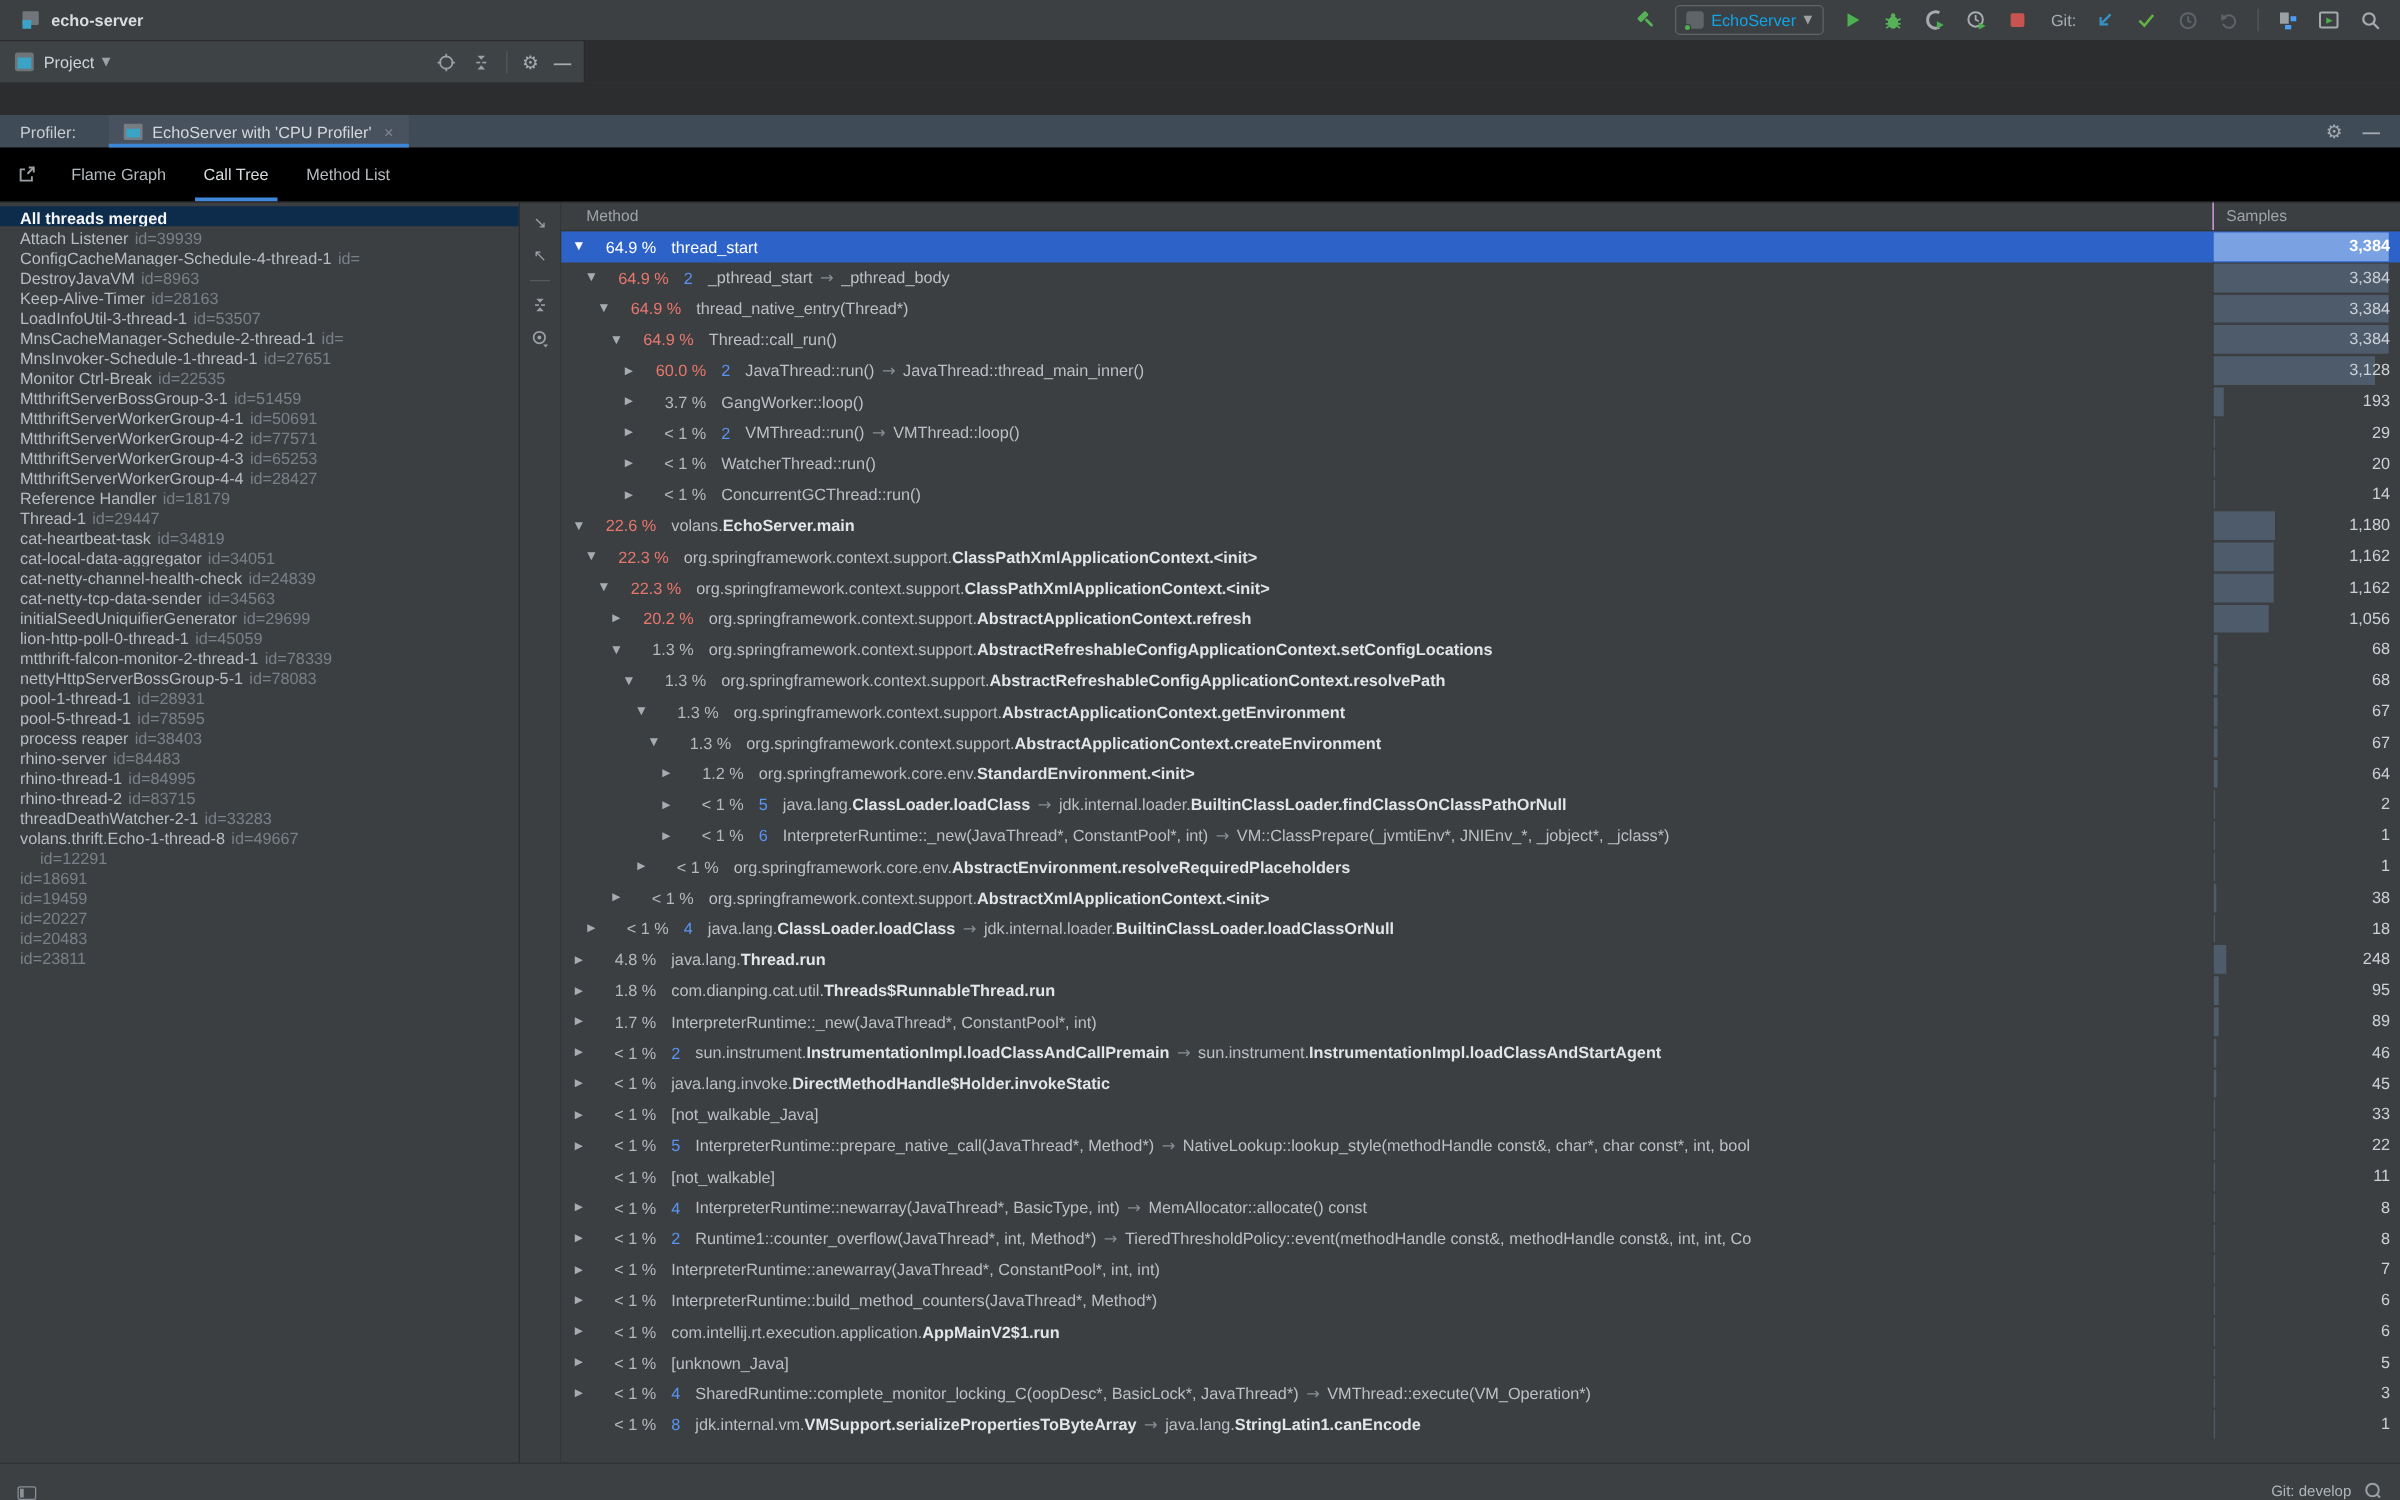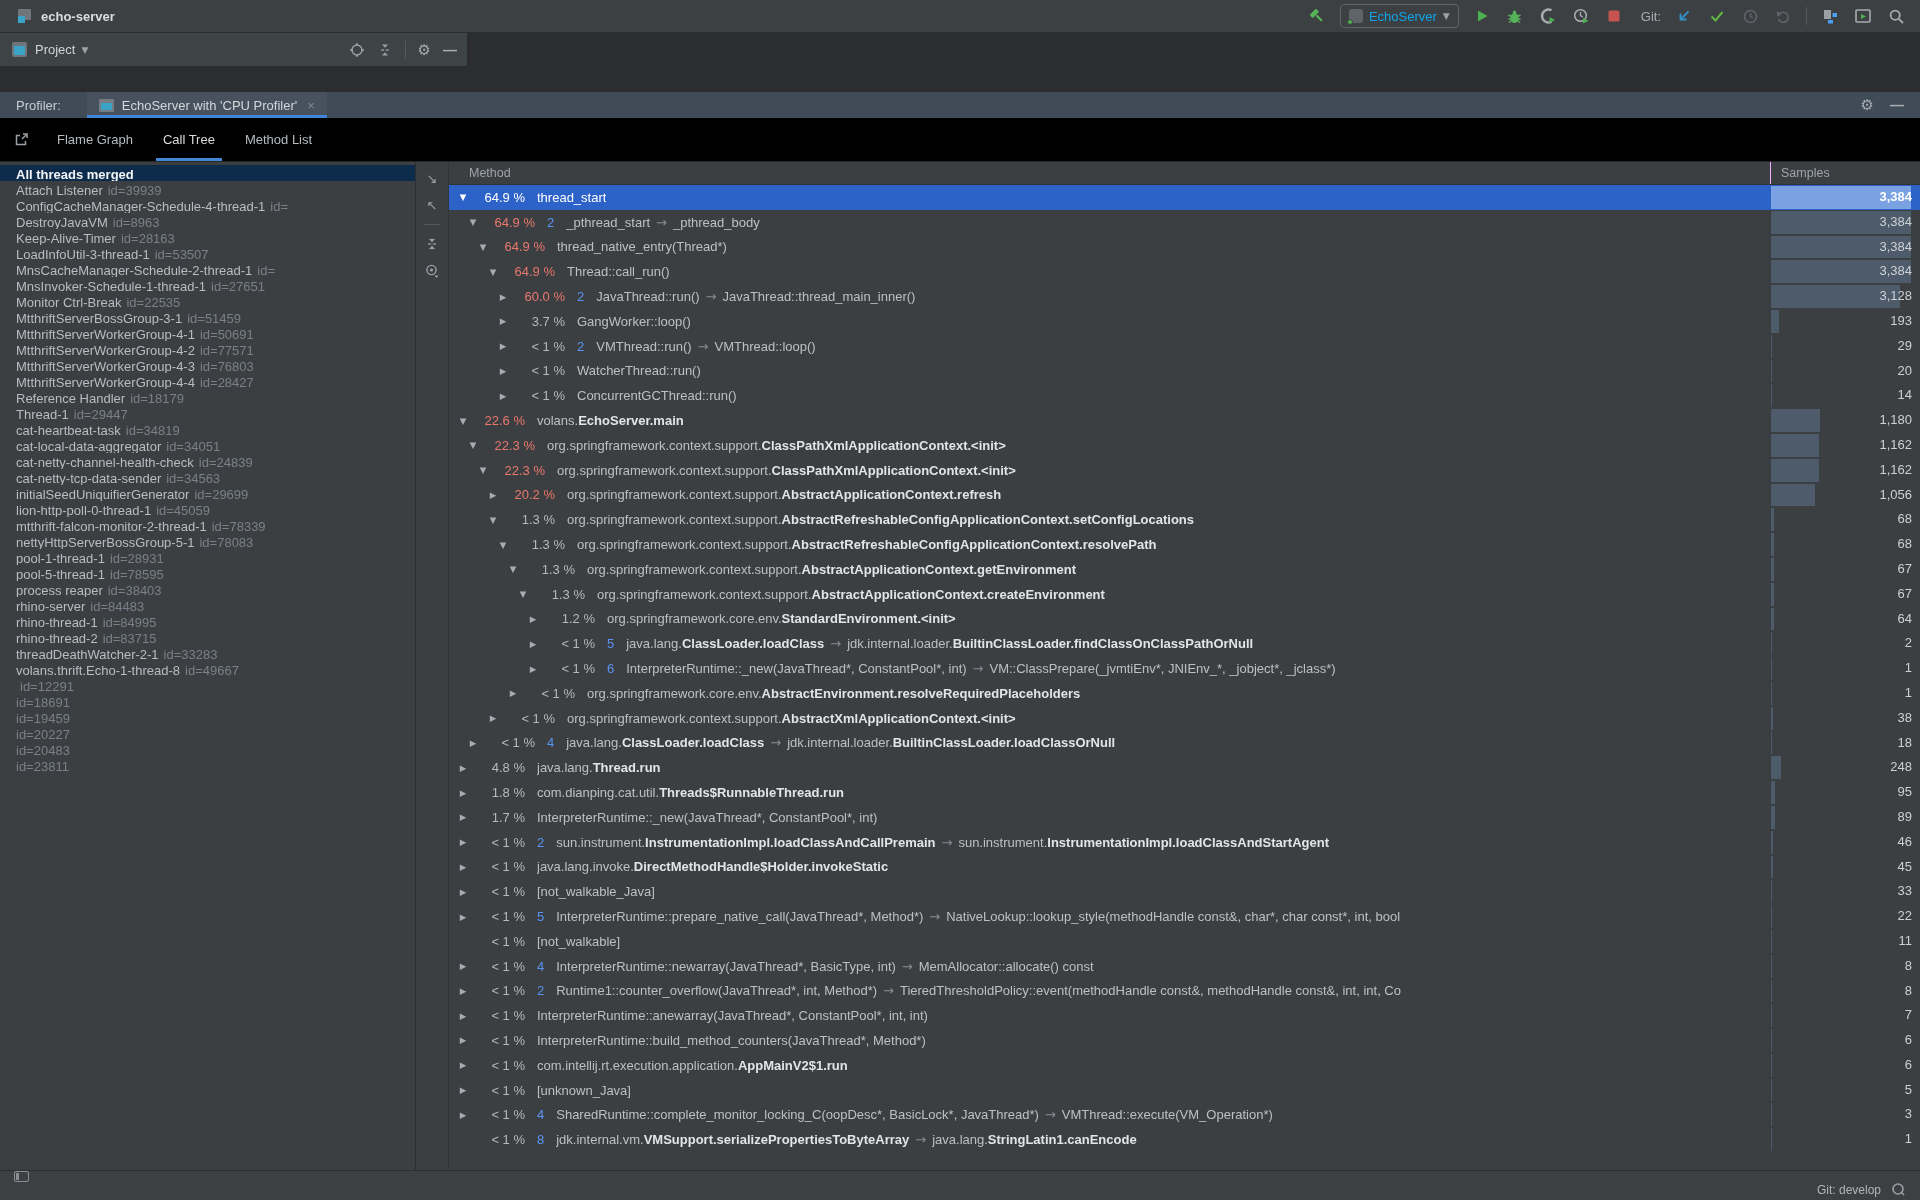--- a/index.html
+++ b/index.html
@@ -90,21 +90,21 @@
   .scell .bar { position:absolute; left:0; top:1px; bottom:1px; background:#4d5b6b; }
   .scell .sv { position:absolute; right:8px; top:0; line-height:24.8px; color:#ccd1d6; }
   .trow.sel { background:#2d63c8; }
   .trow.sel .arr, .trow.sel .pct, .trow.sel .cnt,
   .trow.sel .mtext .pl, .trow.sel .mtext .b, .trow.sel .mtext .ga { color:#ffffff; }
   .trow.sel .scell { border-left-color:#2d63c8; }
   .trow.sel .bar { background:#7aa2e3; }
   .trow.sel .sv { color:#ffffff; font-weight:bold; }
 
   
-  .status-bar { height:30px; background:#3d4043; border-top:1px solid #2c2e30; display:flex; align-items:flex-start; padding:0 14px; flex-shrink:0;flex-direction:column; }
+  .status-bar { height:30px; background:#3d4043; border-top:1px solid #2c2e30; display:flex; align-items:flex-end; padding:0 14px; flex-shrink:0; }
   .sb-tw { width:15px; height:11px; border:1px solid #8a9096; border-radius:2px; position:relative; }
   .sb-tw::after { content:""; position:absolute; left:1px; top:1px; bottom:1px; width:3px; background:#8a9096; }
   .sb-right { margin-left:auto; display:flex; align-items:center; gap:10px; }
   .sb-git { font-size:12px; color:#b0b5ba; }
 
   svg { display:block; }
 </style>
 </head>
 <body>
 
@@ -288,41 +288,41 @@
         <div class="titem"><span class="tn">ConfigCacheManager-Schedule-4-thread-1</span><span class="tid">id=</span></div>
         <div class="titem"><span class="tn">DestroyJavaVM</span><span class="tid">id=8963</span></div>
         <div class="titem"><span class="tn">Keep-Alive-Timer</span><span class="tid">id=28163</span></div>
         <div class="titem"><span class="tn">LoadInfoUtil-3-thread-1</span><span class="tid">id=53507</span></div>
         <div class="titem"><span class="tn">MnsCacheManager-Schedule-2-thread-1</span><span class="tid">id=</span></div>
         <div class="titem"><span class="tn">MnsInvoker-Schedule-1-thread-1</span><span class="tid">id=27651</span></div>
         <div class="titem"><span class="tn">Monitor Ctrl-Break</span><span class="tid">id=22535</span></div>
         <div class="titem"><span class="tn">MtthriftServerBossGroup-3-1</span><span class="tid">id=51459</span></div>
         <div class="titem"><span class="tn">MtthriftServerWorkerGroup-4-1</span><span class="tid">id=50691</span></div>
         <div class="titem"><span class="tn">MtthriftServerWorkerGroup-4-2</span><span class="tid">id=77571</span></div>
-        <div class="titem"><span class="tn">MtthriftServerWorkerGroup-4-3</span><span class="tid">id=76803</span></div>
+        <div class="titem"><span class="tn">MtthriftServerWorkerGroup-4-3</span><span class="tid">id=65253</span></div>
         <div class="titem"><span class="tn">MtthriftServerWorkerGroup-4-4</span><span class="tid">id=28427</span></div>
         <div class="titem"><span class="tn">Reference Handler</span><span class="tid">id=18179</span></div>
         <div class="titem"><span class="tn">Thread-1</span><span class="tid">id=29447</span></div>
         <div class="titem"><span class="tn">cat-heartbeat-task</span><span class="tid">id=34819</span></div>
         <div class="titem"><span class="tn">cat-local-data-aggregator</span><span class="tid">id=34051</span></div>
         <div class="titem"><span class="tn">cat-netty-channel-health-check</span><span class="tid">id=24839</span></div>
         <div class="titem"><span class="tn">cat-netty-tcp-data-sender</span><span class="tid">id=34563</span></div>
         <div class="titem"><span class="tn">initialSeedUniquifierGenerator</span><span class="tid">id=29699</span></div>
         <div class="titem"><span class="tn">lion-http-poll-0-thread-1</span><span class="tid">id=45059</span></div>
         <div class="titem"><span class="tn">mtthrift-falcon-monitor-2-thread-1</span><span class="tid">id=78339</span></div>
         <div class="titem"><span class="tn">nettyHttpServerBossGroup-5-1</span><span class="tid">id=78083</span></div>
         <div class="titem"><span class="tn">pool-1-thread-1</span><span class="tid">id=28931</span></div>
         <div class="titem"><span class="tn">pool-5-thread-1</span><span class="tid">id=78595</span></div>
         <div class="titem"><span class="tn">process reaper</span><span class="tid">id=38403</span></div>
         <div class="titem"><span class="tn">rhino-server</span><span class="tid">id=84483</span></div>
         <div class="titem"><span class="tn">rhino-thread-1</span><span class="tid">id=84995</span></div>
         <div class="titem"><span class="tn">rhino-thread-2</span><span class="tid">id=83715</span></div>
         <div class="titem"><span class="tn">threadDeathWatcher-2-1</span><span class="tid">id=33283</span></div>
         <div class="titem"><span class="tn">volans.thrift.Echo-1-thread-8</span><span class="tid">id=49667</span></div>
-        <div class="titem"><span class="tid" style="margin-left: 4px;">id=12291</span></div>
+        <div class="titem"><span class="tid" style="margin-left: 16px;">id=12291</span></div>
         <div class="titem"><span class="tid" style="margin-left: 0px;">id=18691</span></div>
         <div class="titem"><span class="tid" style="margin-left: 0px;">id=19459</span></div>
         <div class="titem"><span class="tid" style="margin-left: 0px;">id=20227</span></div>
         <div class="titem"><span class="tid" style="margin-left: 0px;">id=20483</span></div>
         <div class="titem"><span class="tid" style="margin-left: 0px;">id=23811</span></div>
       </div>
 
     <div class="gutter">
       <div class="g-ico uni">↘</div>
       <div class="g-ico uni">↖</div>

